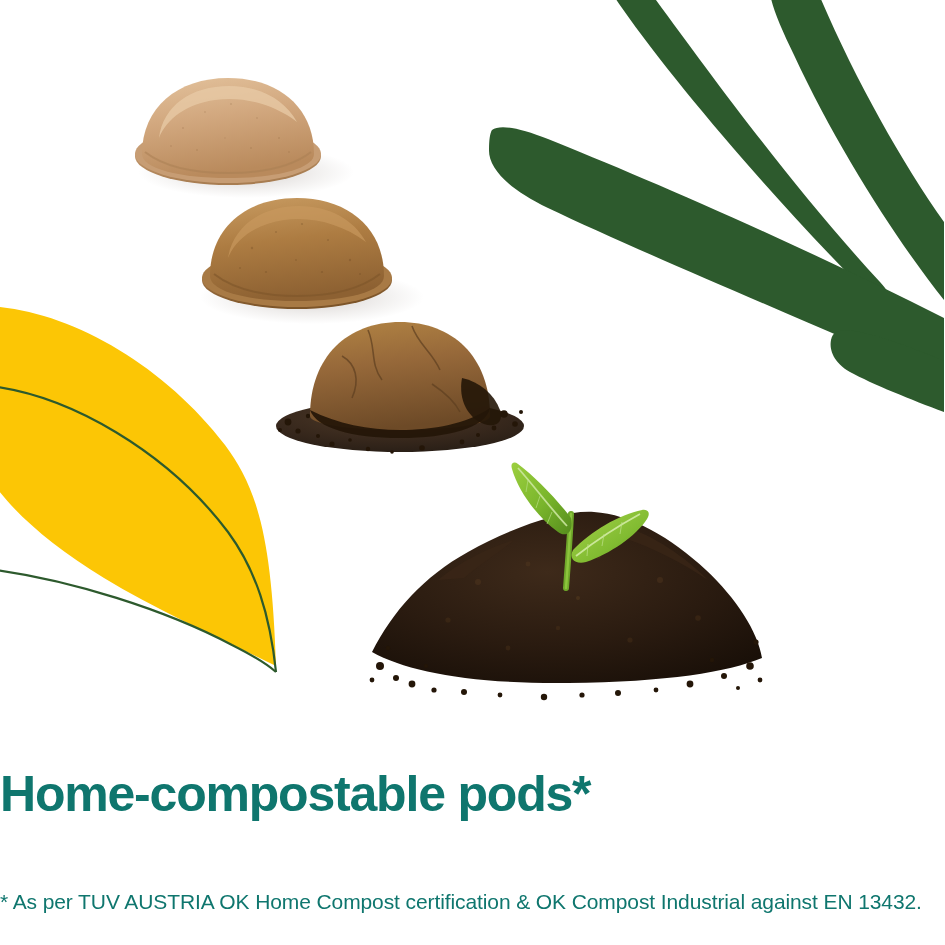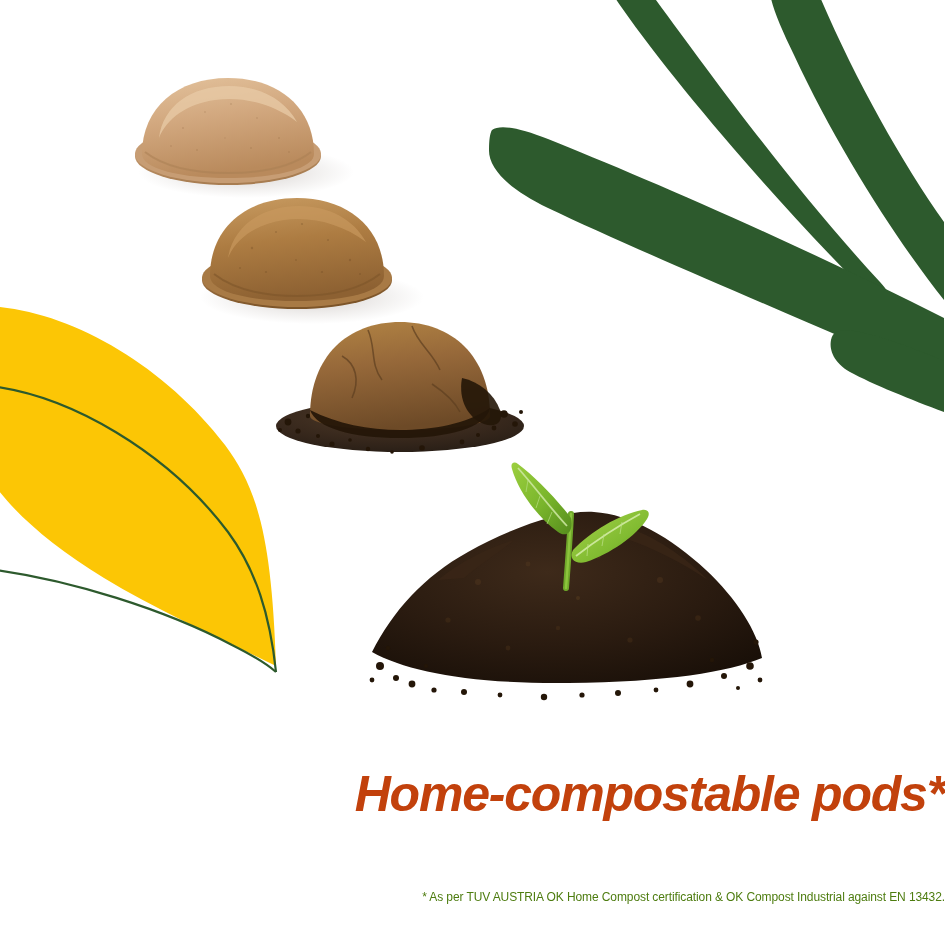--- a/index.html
+++ b/index.html
@@ -37,37 +37,36 @@
   #pod-fresh   { left:133px; top:68px;  width:190px; height:120px; }
   #pod-aging   { left:200px; top:186px; width:195px; height:125px; }
   #pod-breaking{ left:272px; top:304px; width:255px; height:150px; }
   #soil-mound  { left:368px; top:452px; width:398px; height:250px; }
 
   
   .headline{
     position:absolute;
     left:0; right:0;
     top:768px;
-    text-align:right;
+    text-align:left;
     font-size:50px;
     line-height:1.06;
     font-weight:700;
     letter-spacing:-1.2px;
-    color:#c2410c;
+    color:#0f766e;
     font-family:"Liberation Sans", sans-serif;
-    font-style:italic;
   }
   .footnote{
     position:absolute;
     left:0; right:0;
     top:890px;
-    text-align:right;
-    font-size:12px;
+    text-align:left;
+    font-size:21px;
     letter-spacing:-0.1px;
-    color:#4d7c0f;
+    color:#0f766e;
     font-family:"Liberation Sans", sans-serif;
   }
 </style>
 </head>
 <body>
 
 <div id="stage">
 
   <svg class="artlayer" viewBox="0 0 945 945">
     <defs>

